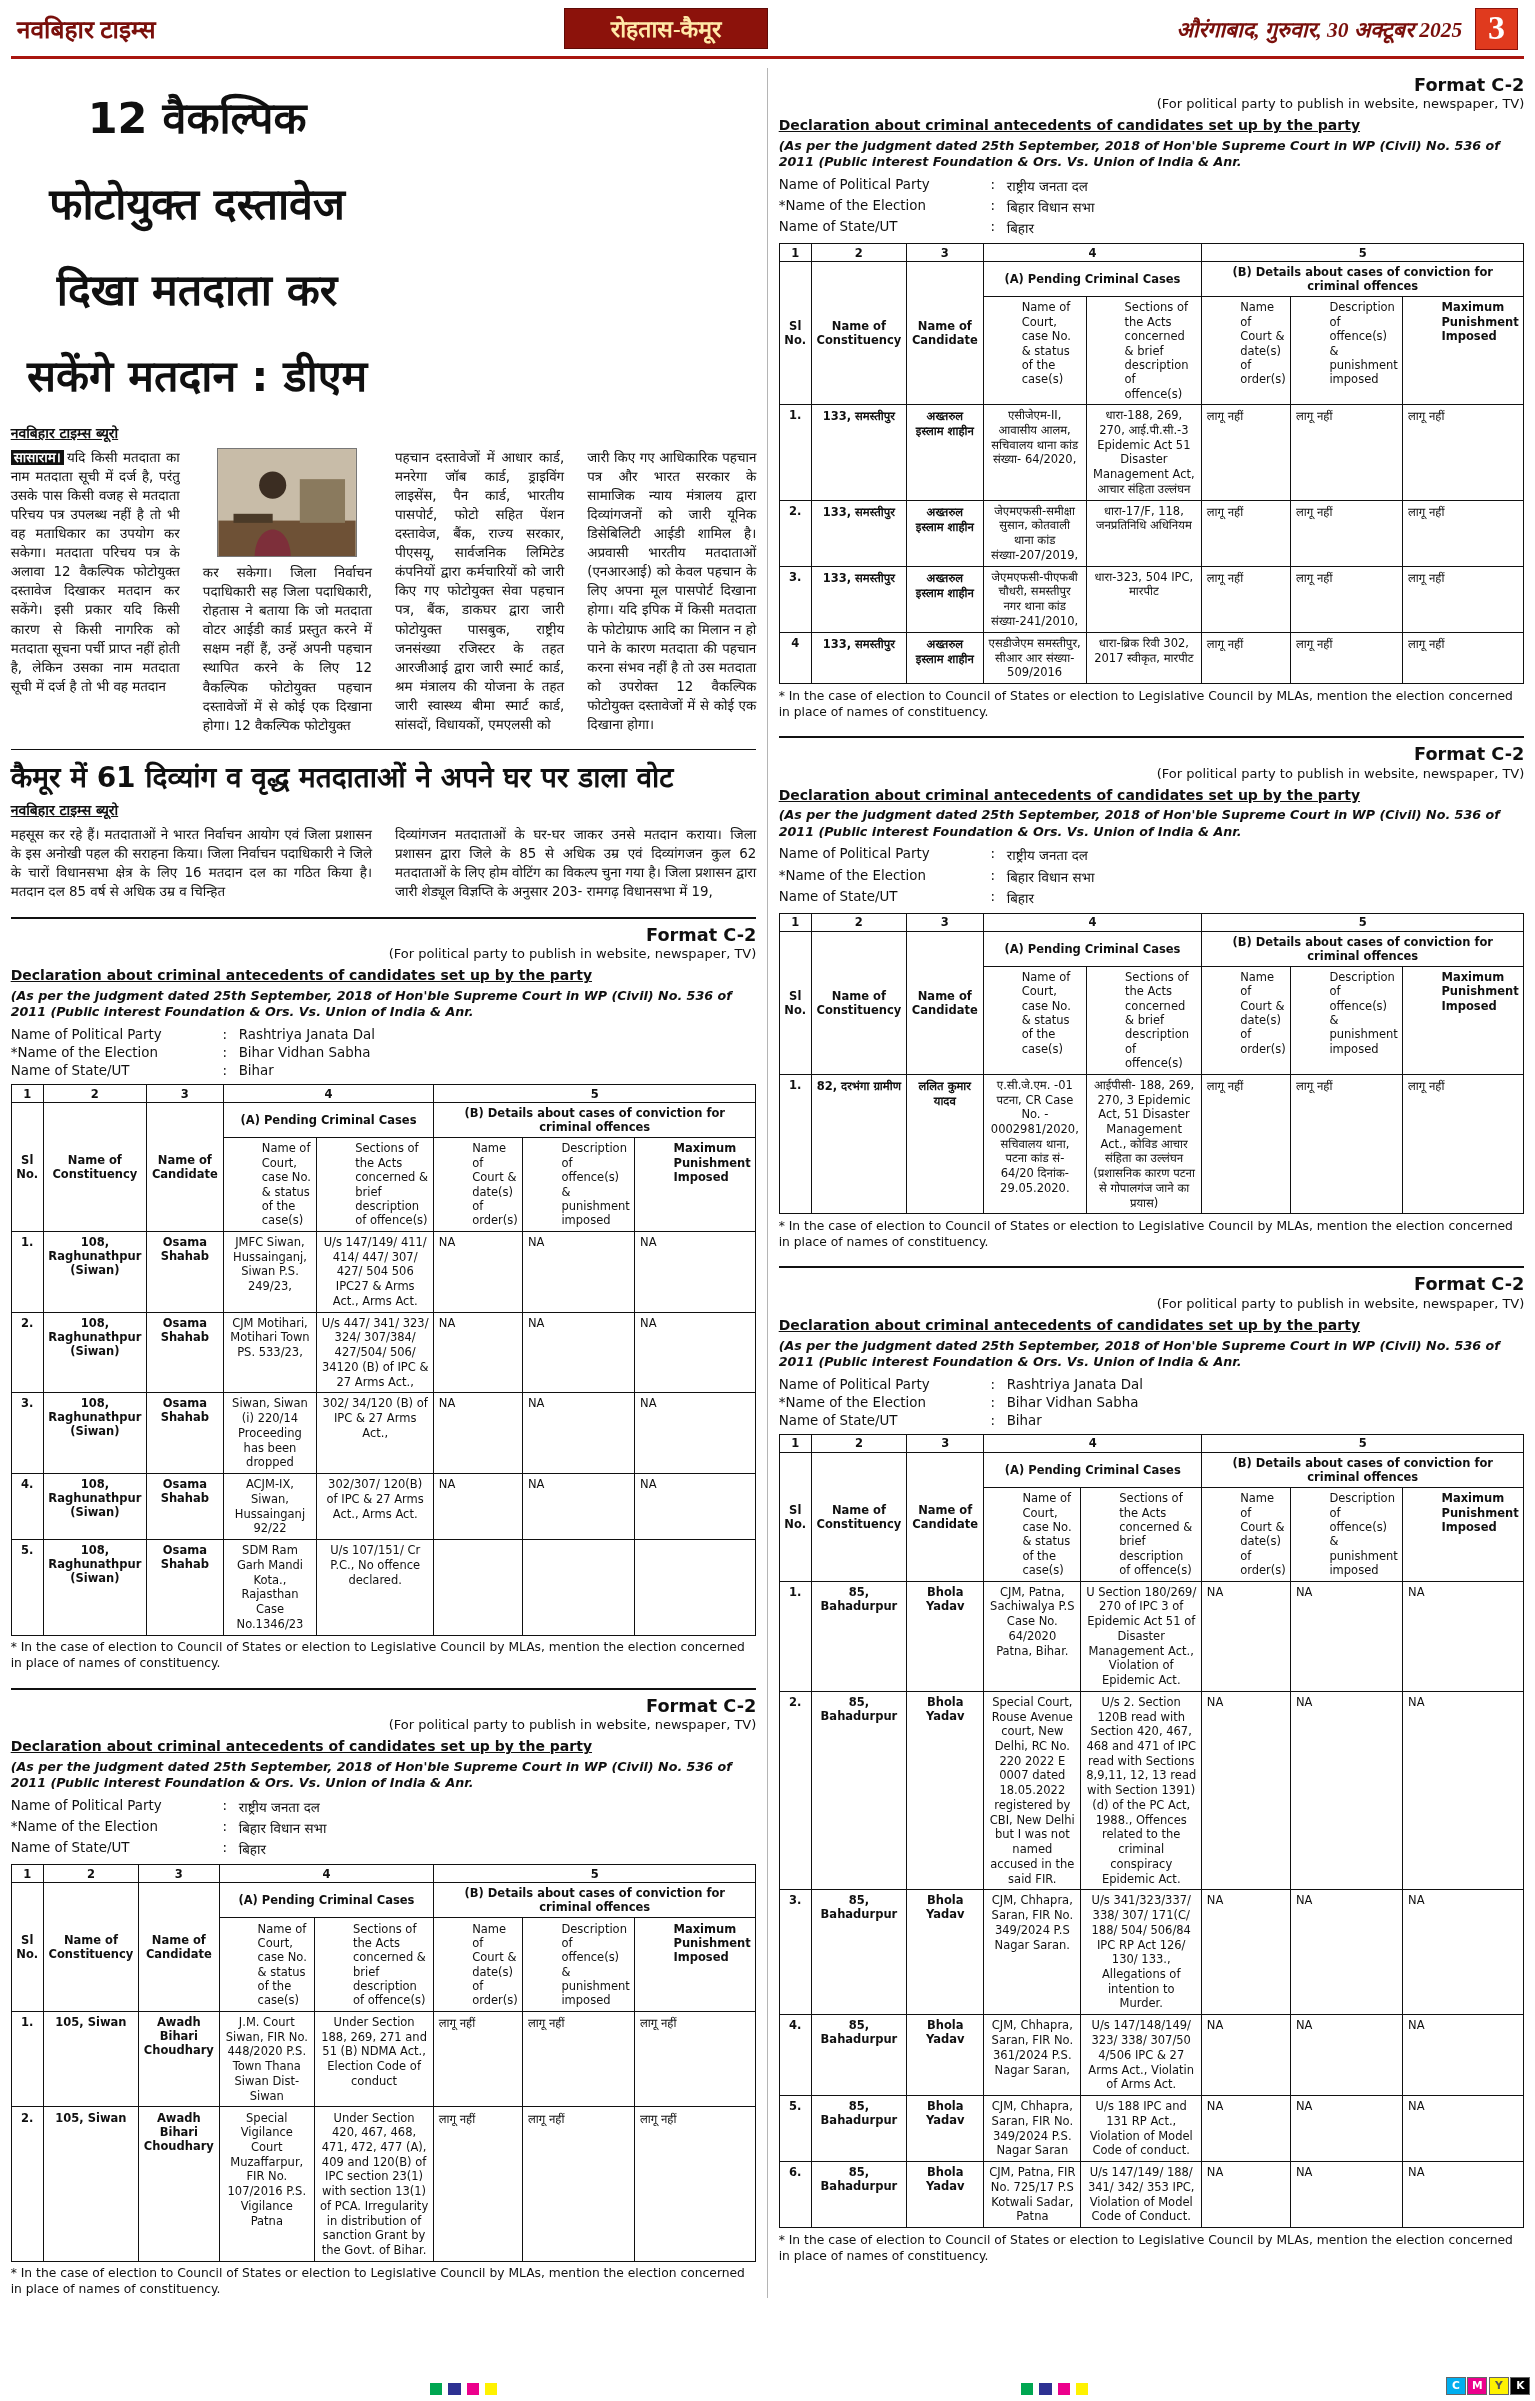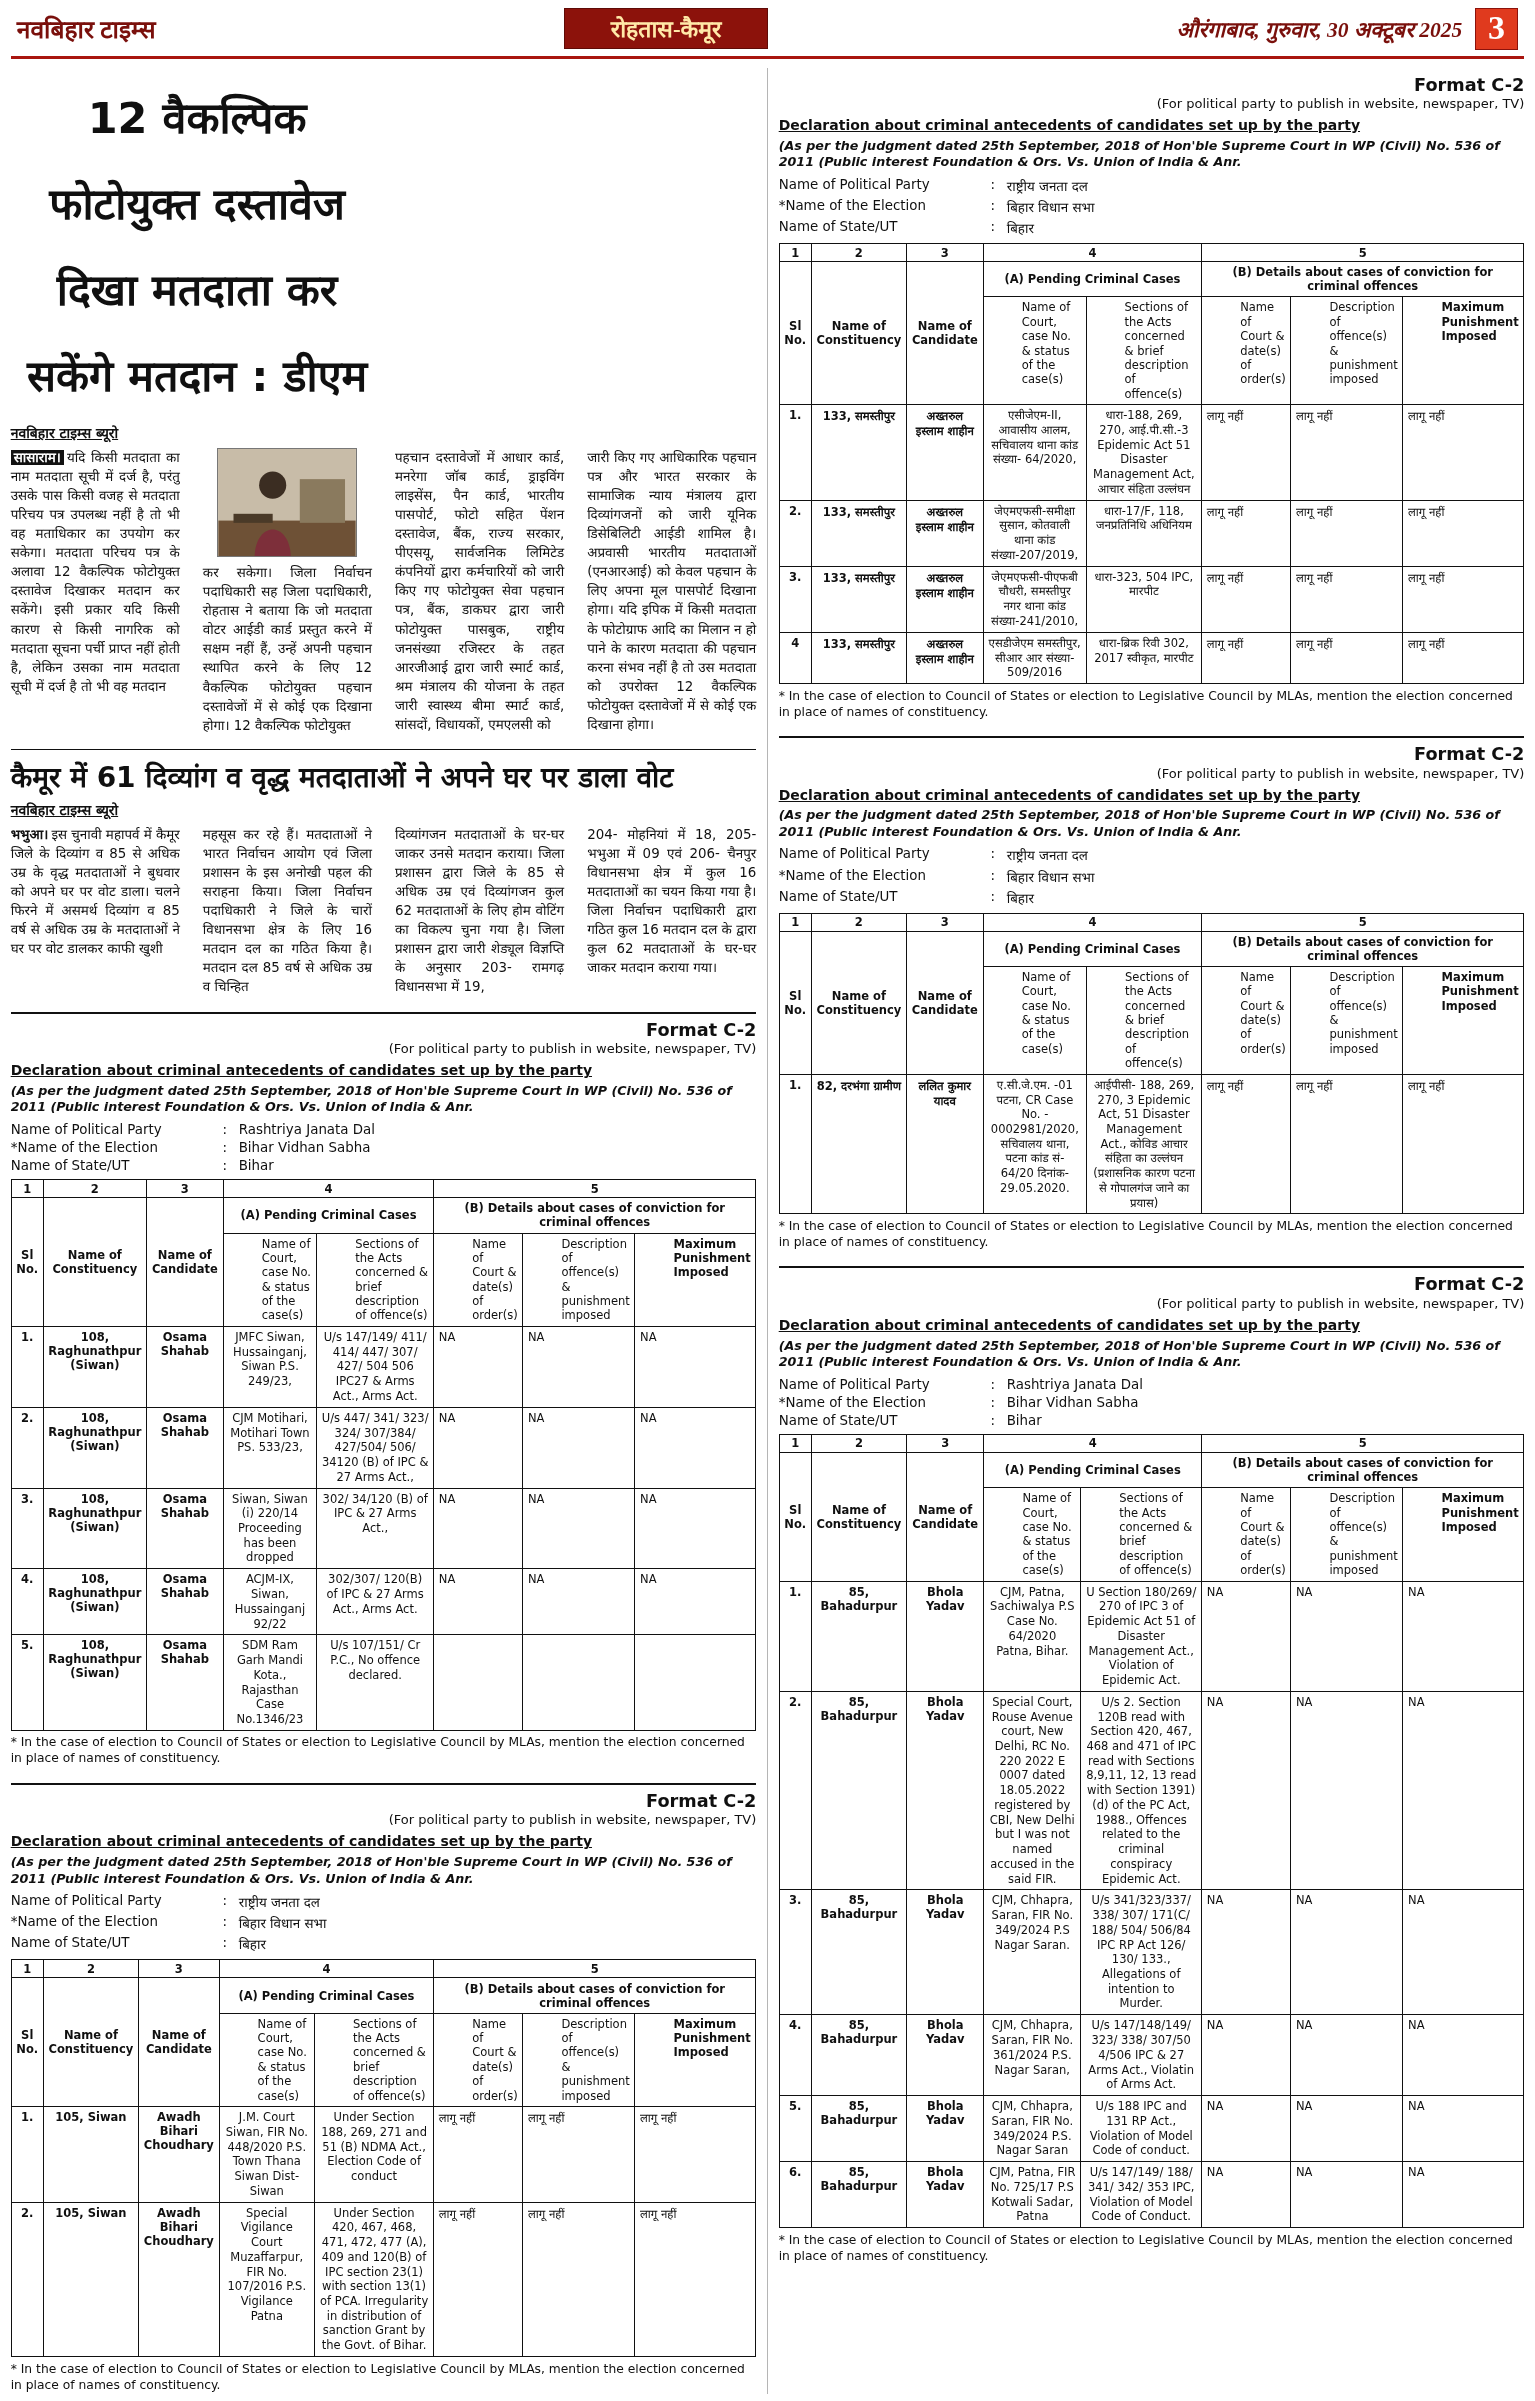--- a/index.html
+++ b/index.html
@@ -99,26 +99,22 @@
           </div>
           <div class="art-col">पहचान दस्तावेजों में आधार कार्ड, मनरेगा जॉब कार्ड, ड्राइविंग लाइसेंस, पैन कार्ड, भारतीय पासपोर्ट, फोटो सहित पेंशन दस्तावेज, बैंक, राज्य सरकार, पीएसयू, सार्वजनिक लिमिटेड कंपनियों द्वारा कर्मचारियों को जारी किए गए फोटोयुक्त सेवा पहचान पत्र, बैंक, डाकघर द्वारा जारी फोटोयुक्त पासबुक, राष्ट्रीय जनसंख्या रजिस्टर के तहत आरजीआई द्वारा जारी स्मार्ट कार्ड, श्रम मंत्रालय की योजना के तहत जारी स्वास्थ्य बीमा स्मार्ट कार्ड, सांसदों, विधायकों, एमएलसी को</div>
           <div class="art-col">जारी किए गए आधिकारिक पहचान पत्र और भारत सरकार के सामाजिक न्याय मंत्रालय द्वारा दिव्यांगजनों को जारी यूनिक डिसेबिलिटी आईडी शामिल है। अप्रवासी भारतीय मतदाताओं (एनआरआई) को केवल पहचान के लिए अपना मूल पासपोर्ट दिखाना होगा। यदि इपिक में किसी मतदाता के फोटोग्राफ आदि का मिलान न हो पाने के कारण मतदाता की पहचान करना संभव नहीं है तो उस मतदाता को उपरोक्त 12 वैकल्पिक फोटोयुक्त दस्तावेजों में से कोई एक दिखाना होगा।</div>
         </div>
       </article>
 
       <article>
         <h2 class="headline2">कैमूर में 61 दिव्यांग व वृद्ध मतदाताओं ने अपने घर पर डाला वोट</h2>
         <div class="byline">नवबिहार टाइम्स ब्यूरो</div>
         <div class="art-cols">
-          <div class="art-col">
-            <span class="lead-bold">भभुआ।</span><span>इस चुनावी महापर्व में कैमूर जिले के दिव्यांग व 85 से अधिक उम्र के वृद्ध मतदाताओं ने बुधवार को अपने घर पर वोट डाला। चलने फिरने में असमर्थ दिव्यांग व 85 वर्ष से अधिक उम्र के मतदाताओं ने घर पर वोट डालकर काफी खुशी</span>
-          </div>
           <div class="art-col">महसूस कर रहे हैं। मतदाताओं ने भारत निर्वाचन आयोग एवं जिला प्रशासन के इस अनोखी पहल की सराहना किया। जिला निर्वाचन पदाधिकारी ने जिले के चारों विधानसभा क्षेत्र के लिए 16 मतदान दल का गठित किया है। मतदान दल 85 वर्ष से अधिक उम्र व चिन्हित</div>
           <div class="art-col">दिव्यांगजन मतदाताओं के घर-घर जाकर उनसे मतदान कराया। जिला प्रशासन द्वारा जिले के 85 से अधिक उम्र एवं दिव्यांगजन कुल 62 मतदाताओं के लिए होम वोटिंग का विकल्प चुना गया है। जिला प्रशासन द्वारा जारी शेड्यूल विज्ञप्ति के अनुसार 203- रामगढ़ विधानसभा में 19,</div>
-          <div class="art-col">204- मोहनियां में 18, 205- भभुआ में 09 एवं 206- चैनपुर विधानसभा क्षेत्र में कुल 16 मतदाताओं का चयन किया गया है। जिला निर्वाचन पदाधिकारी द्वारा गठित कुल 16 मतदान दल के द्वारा कुल 62 मतदाताओं के घर-घर जाकर मतदान कराया गया।</div>
         </div>
       </article>
 
       <section class="c2box">
         <div class="c2-format">Format C-2</div>
         <div class="c2-publish">(For political party to publish in website, newspaper, TV)</div>
         <div class="c2-declaration">Declaration about criminal antecedents of candidates set up by the party</div>
         <div class="c2-judgment">(As per the judgment dated 25th September, 2018 of Hon'ble Supreme Court in WP (Civil) No. 536 of 2011 (Public interest Foundation &amp; Ors. Vs. Union of India &amp; Anr.</div>
         <div class="c2-fields">
           <div class="c2-field">

